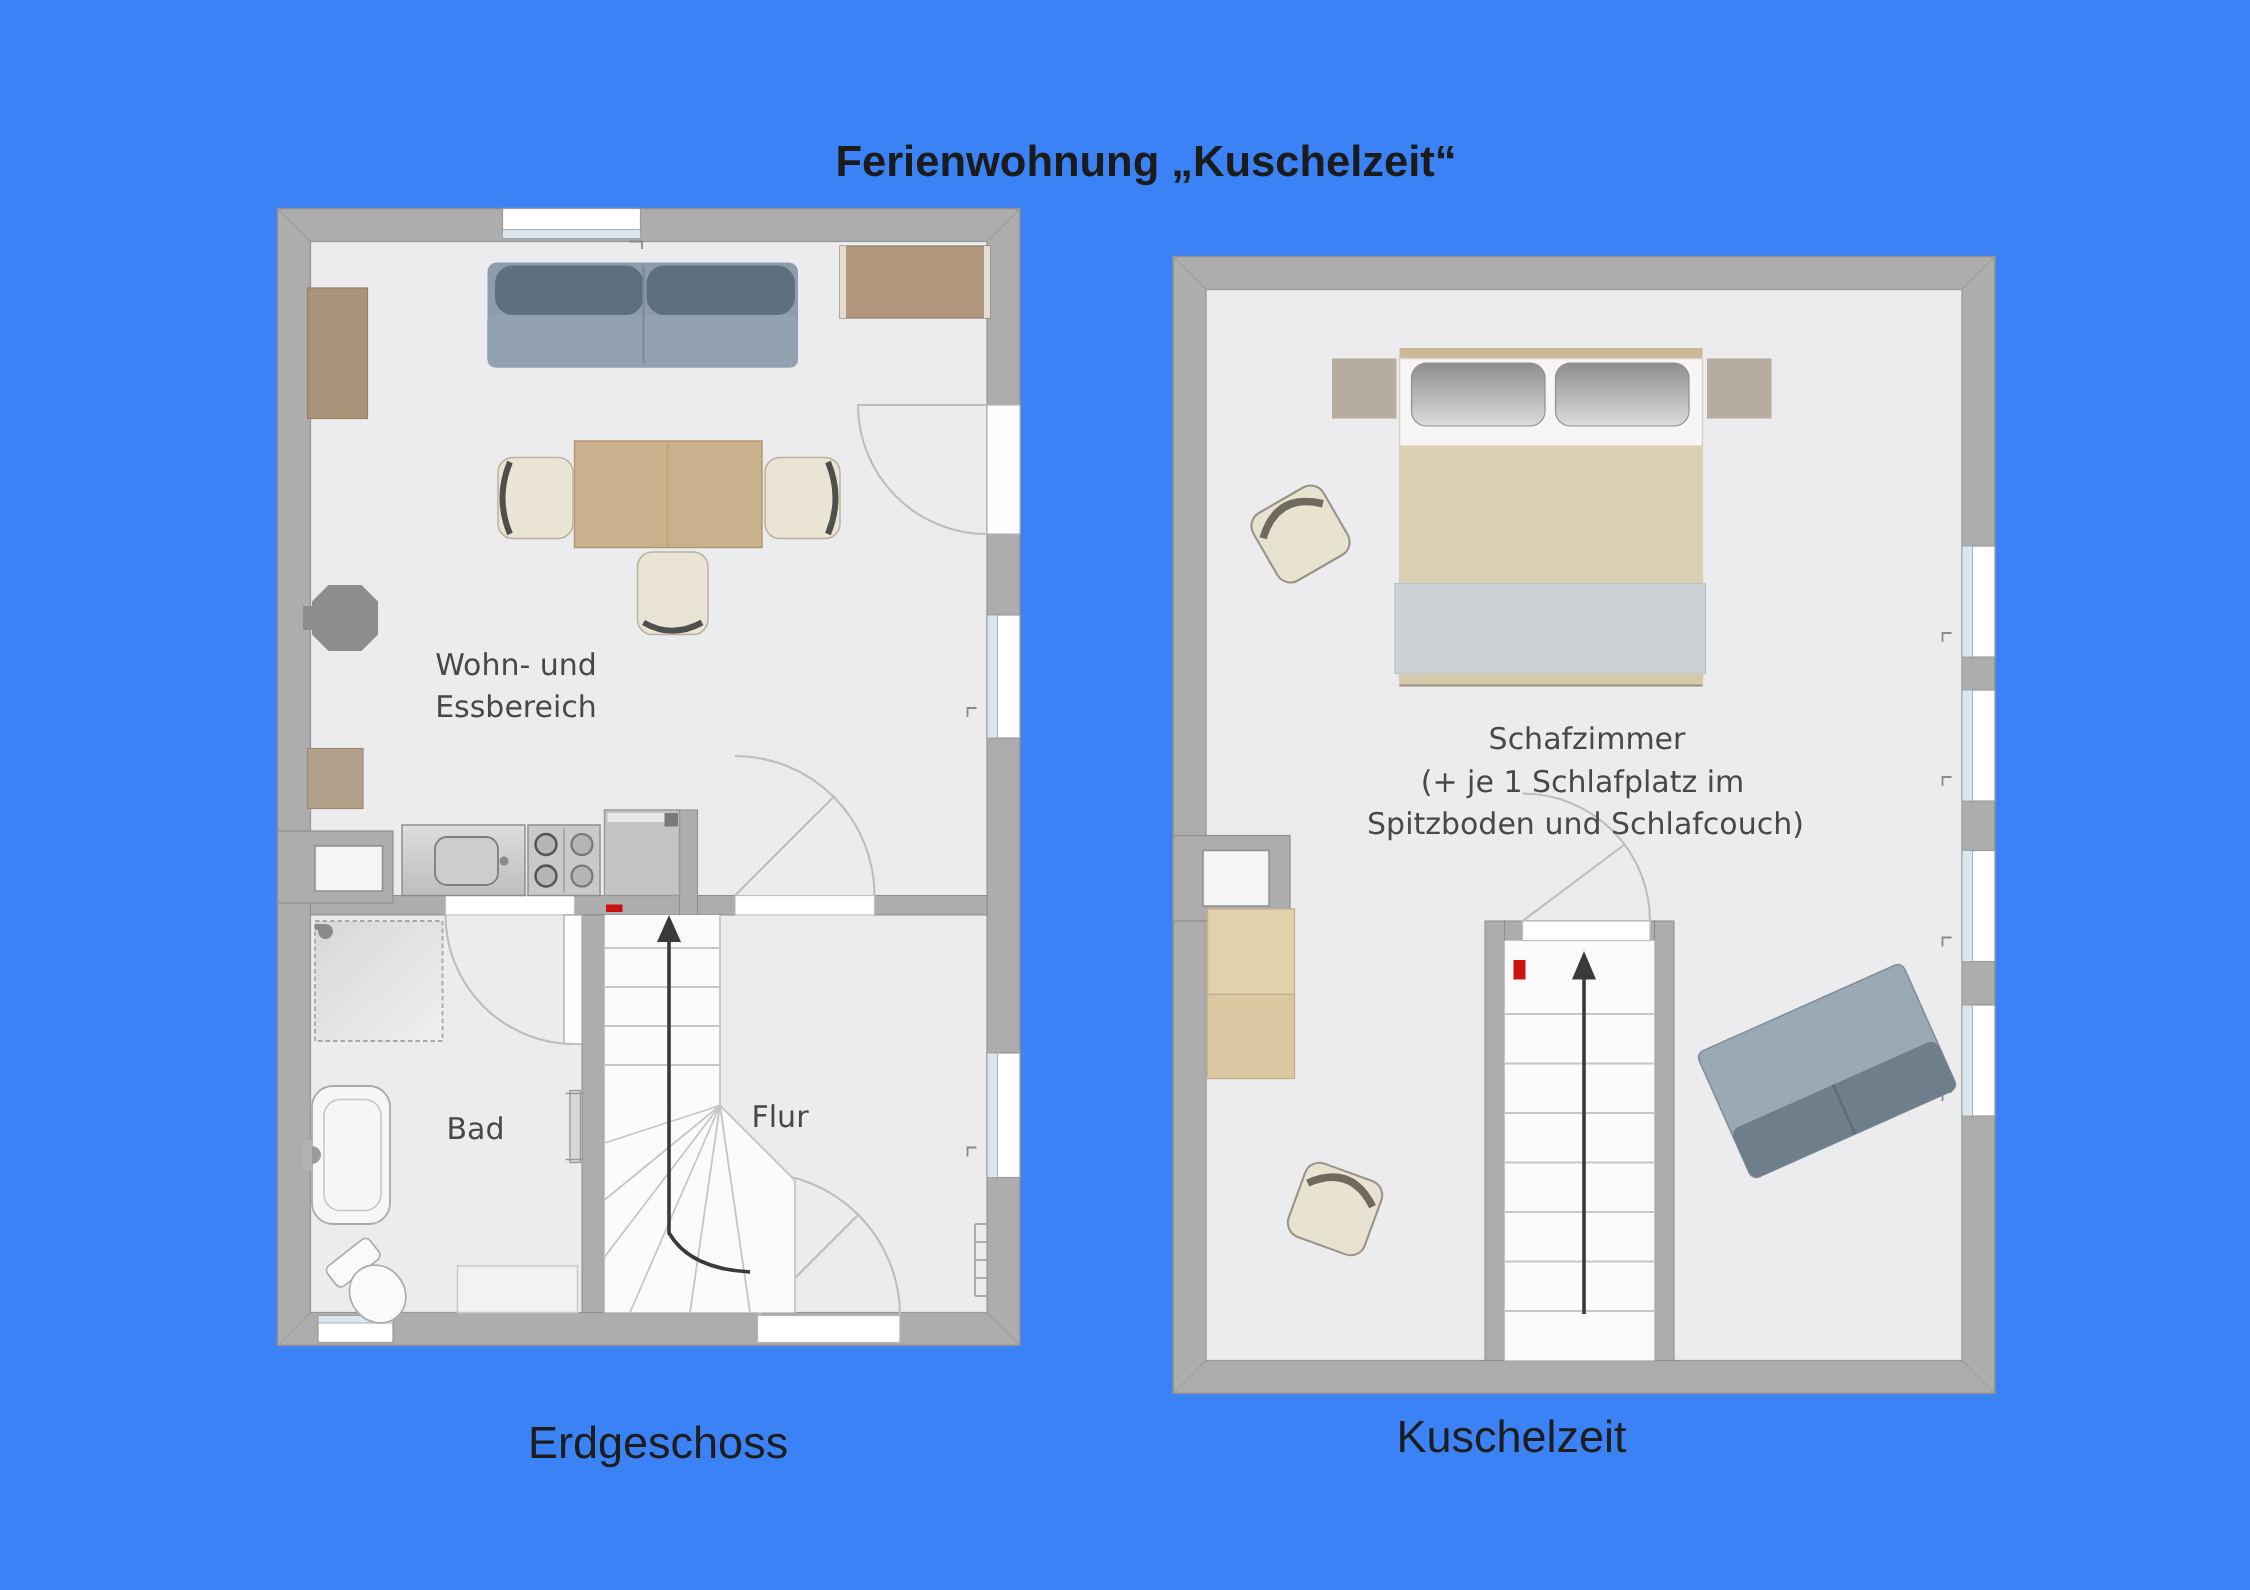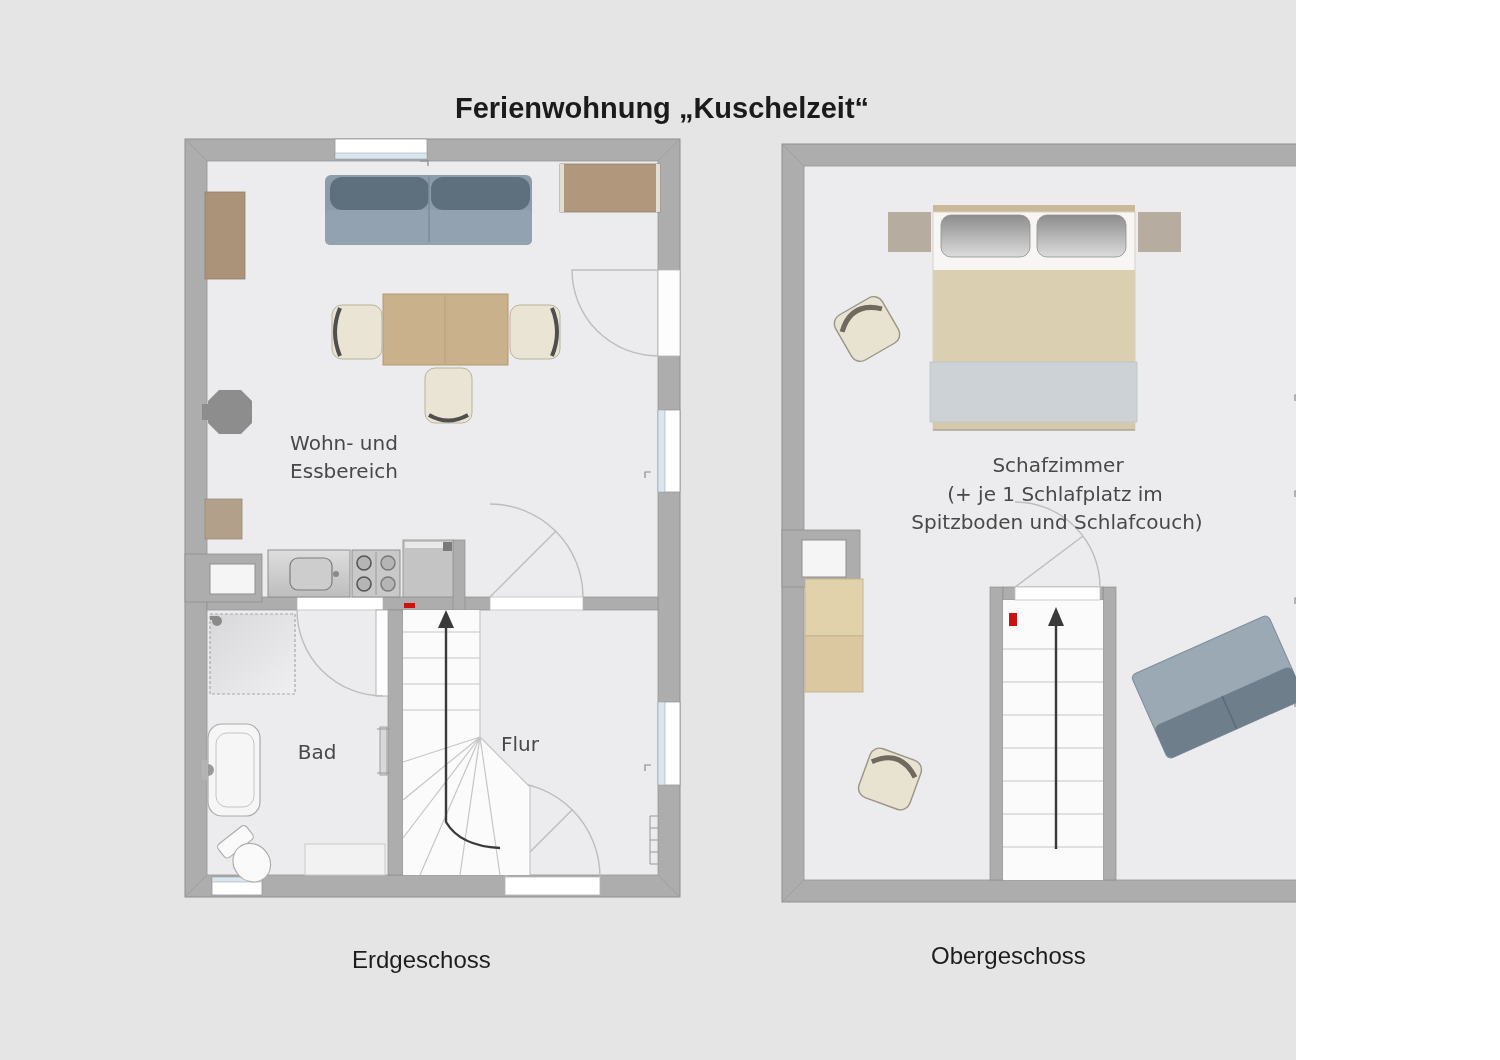--- a/index.html
+++ b/index.html
@@ -1,22 +1,22 @@
 <!DOCTYPE html>
 <html><head>
 <meta charset="utf-8">
 <style>
   html,body{margin:0;padding:0;background:#ffffff;}
-  .canvas{position:relative;width:1296px;height:1060px;background:#e5e5e5;overflow:hidden;
+  .canvas{position:relative;width:1500px;height:1060px;background:#3b82f6;overflow:hidden;
           font-family:"Liberation Sans", sans-serif;}
   .title{position:absolute;top:92px;left:0;right:0;margin-left:28px;text-align:center;
          font-size:29px;font-weight:bold;color:#1b1b1b;letter-spacing:0px;
          font-family:"Liberation Sans", sans-serif;}
   .plan{position:absolute;}
-  .caption{position:absolute;font-size:24px;color:#1d1d1d;
+  .caption{position:absolute;font-size:30px;color:#1d1d1d;
            font-family:"Liberation Sans", sans-serif;}
   text.lbl{font-family:"DejaVu Sans","Liberation Sans",sans-serif;font-size:20px;fill:#484848;}
 </style>
 </head>
 <body>
 
 <div class="canvas">
 
   <div class="title">Ferienwohnung „Kuschelzeit“</div>
 
@@ -212,21 +212,21 @@
       <line x1="470" y1="732" x2="478" y2="732"></line>
     </g>
 
     <text class="lbl" x="164" y="318" text-anchor="middle">Wohn- und</text>
     <text class="lbl" x="164" y="346" text-anchor="middle">Essbereich</text>
     <text class="lbl" x="137" y="627" text-anchor="middle">Bad</text>
     <text class="lbl" x="340" y="619" text-anchor="middle">Flur</text>
   </svg>
   </div>
 
-  <div class="plan" style="left:780px;top:137px;">
+  <div class="plan" style="left:780px;top:164px;">
   <svg width="560" height="780" viewBox="0 0 560 780">
 
     <g>
       <rect x="2" y="7" width="548" height="758" fill="#adadad" stroke="#8f8f8f" stroke-width="1"></rect>
       <rect x="24" y="29" width="504" height="714" fill="#ececee" stroke="#969696" stroke-width="0.8"></rect>
       <path d="M2,7 L24,29 M550,7 L528,29 M2,765 L24,743 M550,765 L528,743" stroke="#9b9b9b" stroke-width="1" opacity="0.8"></path>
       <g>
         <rect x="2" y="393" width="78" height="57" fill="#adadad" stroke="#8f8f8f" stroke-width="0.8"></rect>
         <rect x="22" y="403" width="44" height="37" fill="#f5f5f5" stroke="#8f8f8f" stroke-width="1"></rect>
       </g>
@@ -323,15 +323,15 @@
       </g>
     </g>
 
     <text class="lbl" x="278" y="335" text-anchor="middle">Schafzimmer</text>
     <text class="lbl" x="275" y="364" text-anchor="middle">(+ je 1 Schlafplatz im</text>
     <text class="lbl" x="277" y="392" text-anchor="middle">Spitzboden und Schlafcouch)</text>
   </svg>
   </div>
 
   <div class="caption" style="left:352px;top:946px;">Erdgeschoss</div>
-  <div class="caption" style="left:931px;top:942px;">Obergeschoss</div>
+  <div class="caption" style="left:931px;top:942px;">Kuschelzeit</div>
 
 </div>
 
 </body></html>

